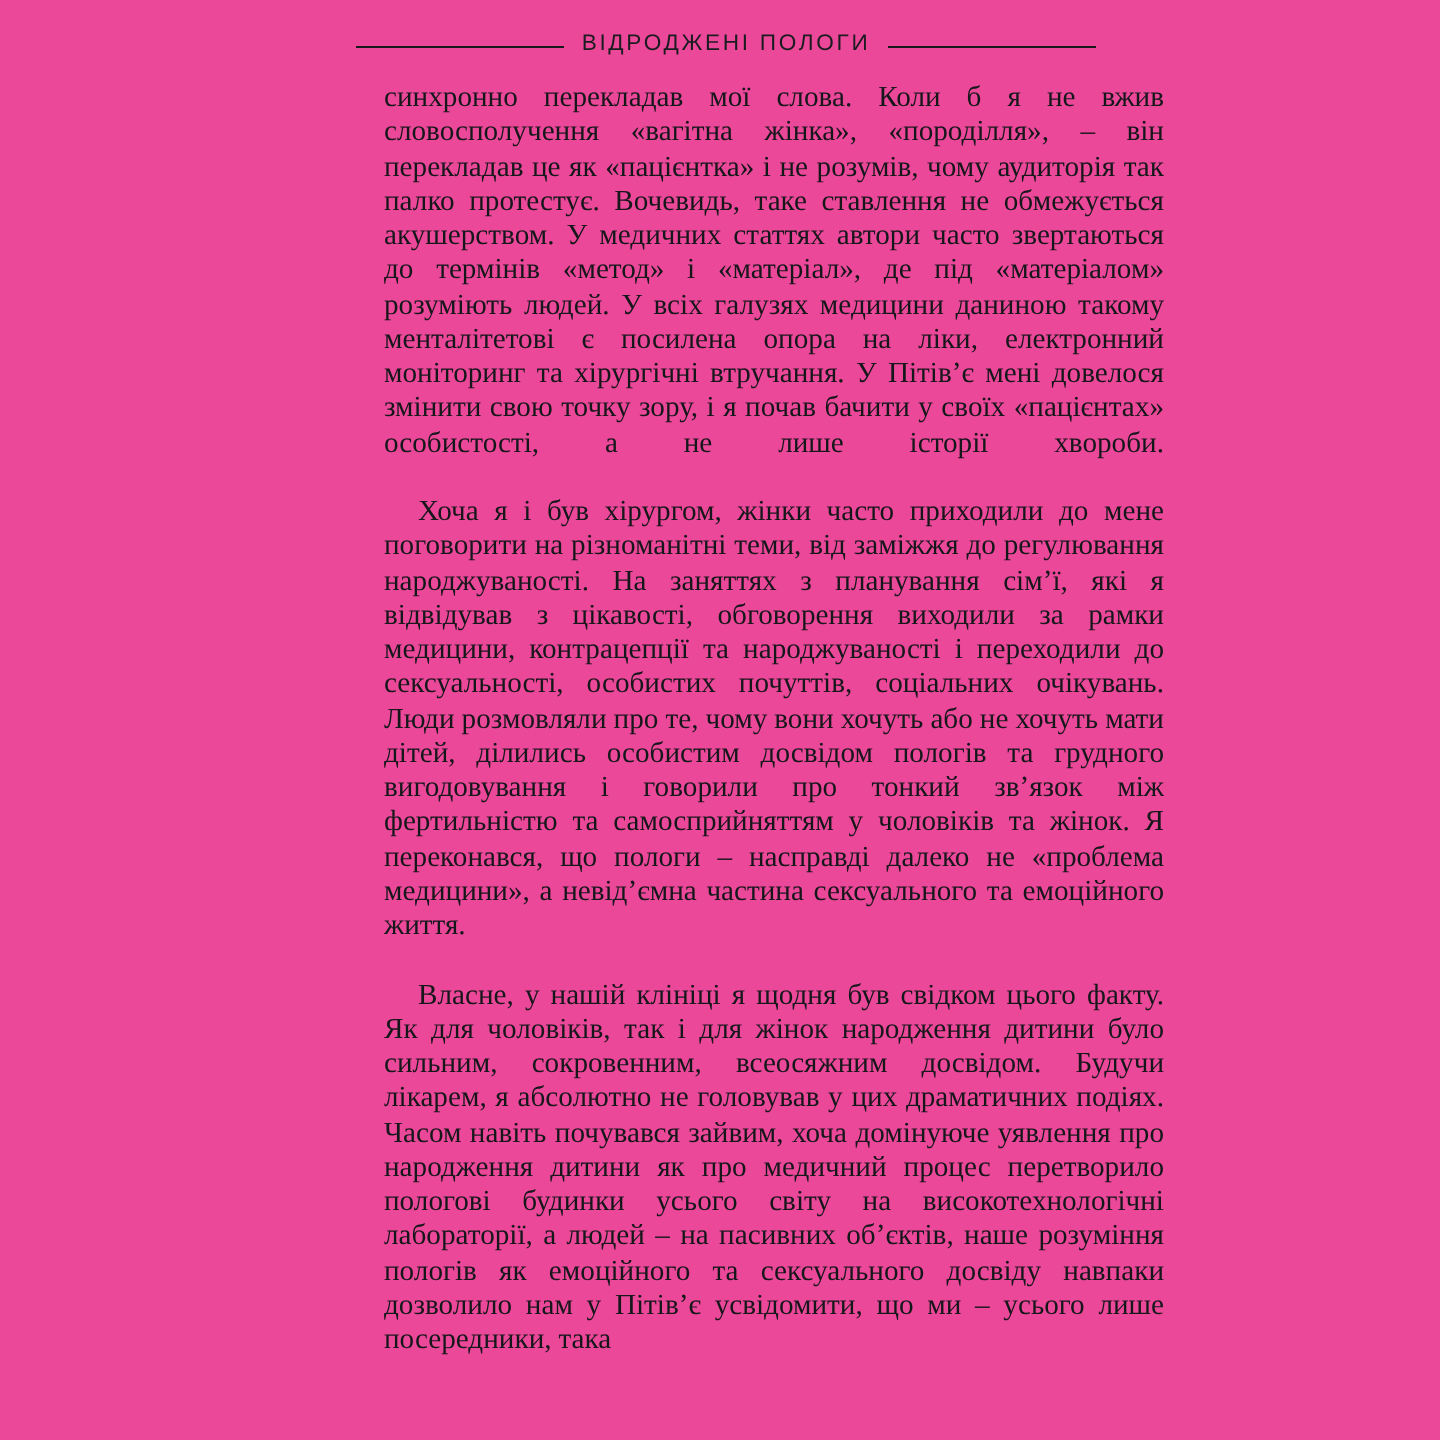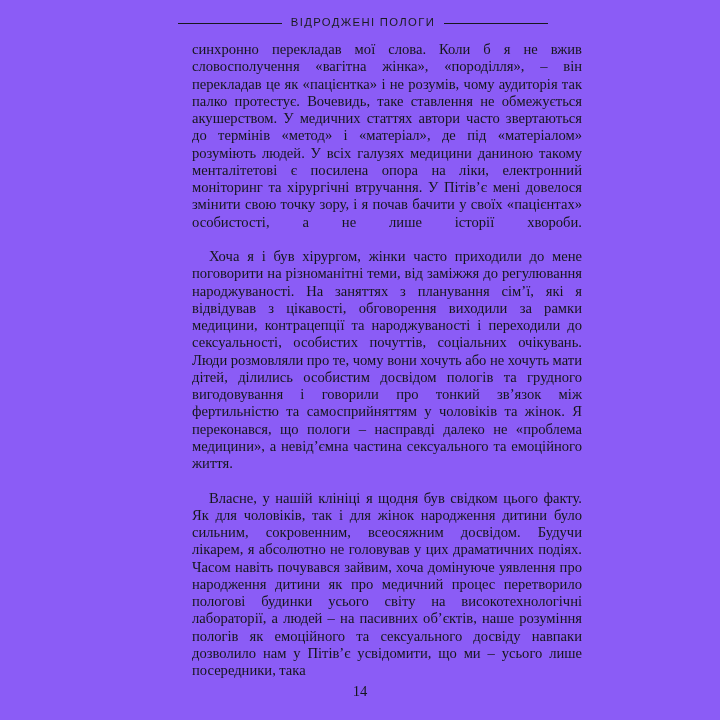--- a/index.html
+++ b/index.html
@@ -6,21 +6,21 @@
   html, body {
     margin: 0;
     padding: 0;
     background: #ffffff;
   }
 
   .page {
     position: relative;
     width: 720px;
     height: 720px;
-    background: #8b5cf6;
+    background: #ec4899;
     overflow: hidden;
     box-sizing: border-box;
   }
 
   
   .running-head {
     position: absolute;
     left: 178px;
     top: 14px;
     width: 370px;
@@ -107,15 +107,14 @@
     <span class="running-head-title">ВІДРОДЖЕНІ ПОЛОГИ</span>
     <span class="rule"></span>
   </div>
 
   <div class="text-block">
     <p class="body-par first">синхронно перекладав мої слова. Коли б я не вжив словосполучення «вагітна жінка», «породілля», – він перекладав це як «пацієнтка» і не розумів, чому аудиторія так палко протестує. Вочевидь, таке ставлення не обмежується акушерством. У медичних статтях автори часто звертаються до термінів «метод» і «матеріал», де під «матеріалом» розуміють людей. У всіх галузях медицини даниною такому менталітетові є посилена опора на ліки, електронний моніторинг та хірургічні втручання. У Пітів’є мені довелося змінити свою точку зору, і я почав бачити у своїх «пацієнтах» особистості, а не лише історії хвороби.</p>
     <p class="body-par">Хоча я і був хірургом, жінки часто приходили до мене поговорити на різноманітні теми, від заміжжя до регулювання народжуваності. На заняттях з планування сім’ї, які я відвідував з цікавості, обговорення виходили за рамки медицини, контрацепції та народжуваності і переходили до сексуальності, особистих почуттів, соціальних очікувань. Люди розмовляли про те, чому вони хочуть або не хочуть мати дітей, ділились особистим досвідом пологів та грудного вигодовування і говорили про тонкий зв’язок між фертильністю та самосприйняттям у чоловіків та жінок. Я переконався, що пологи – насправді далеко не «проблема медицини», а невід’ємна частина сексуального та емоційного життя.</p>
     <p class="body-par open-end">Власне, у нашій клініці я щодня був свідком цього факту. Як для чоловіків, так і для жінок народження дитини було сильним, сокровенним, всеосяжним досвідом. Будучи лікарем, я абсолютно не головував у цих драматичних подіях. Часом навіть почувався зайвим, хоча домінуюче уявлення про народження дитини як про медичний процес перетворило пологові будинки усього світу на високотехнологічні лабораторії, а людей – на пасивних об’єктів, наше розуміння пологів як емоційного та сексуального досвіду навпаки дозволило нам у Пітів’є усвідомити, що ми – усього лише посередники, така</p>
   </div>
 
-  <div class="folio">14</div>
 
 </div>
 
 </body></html>

